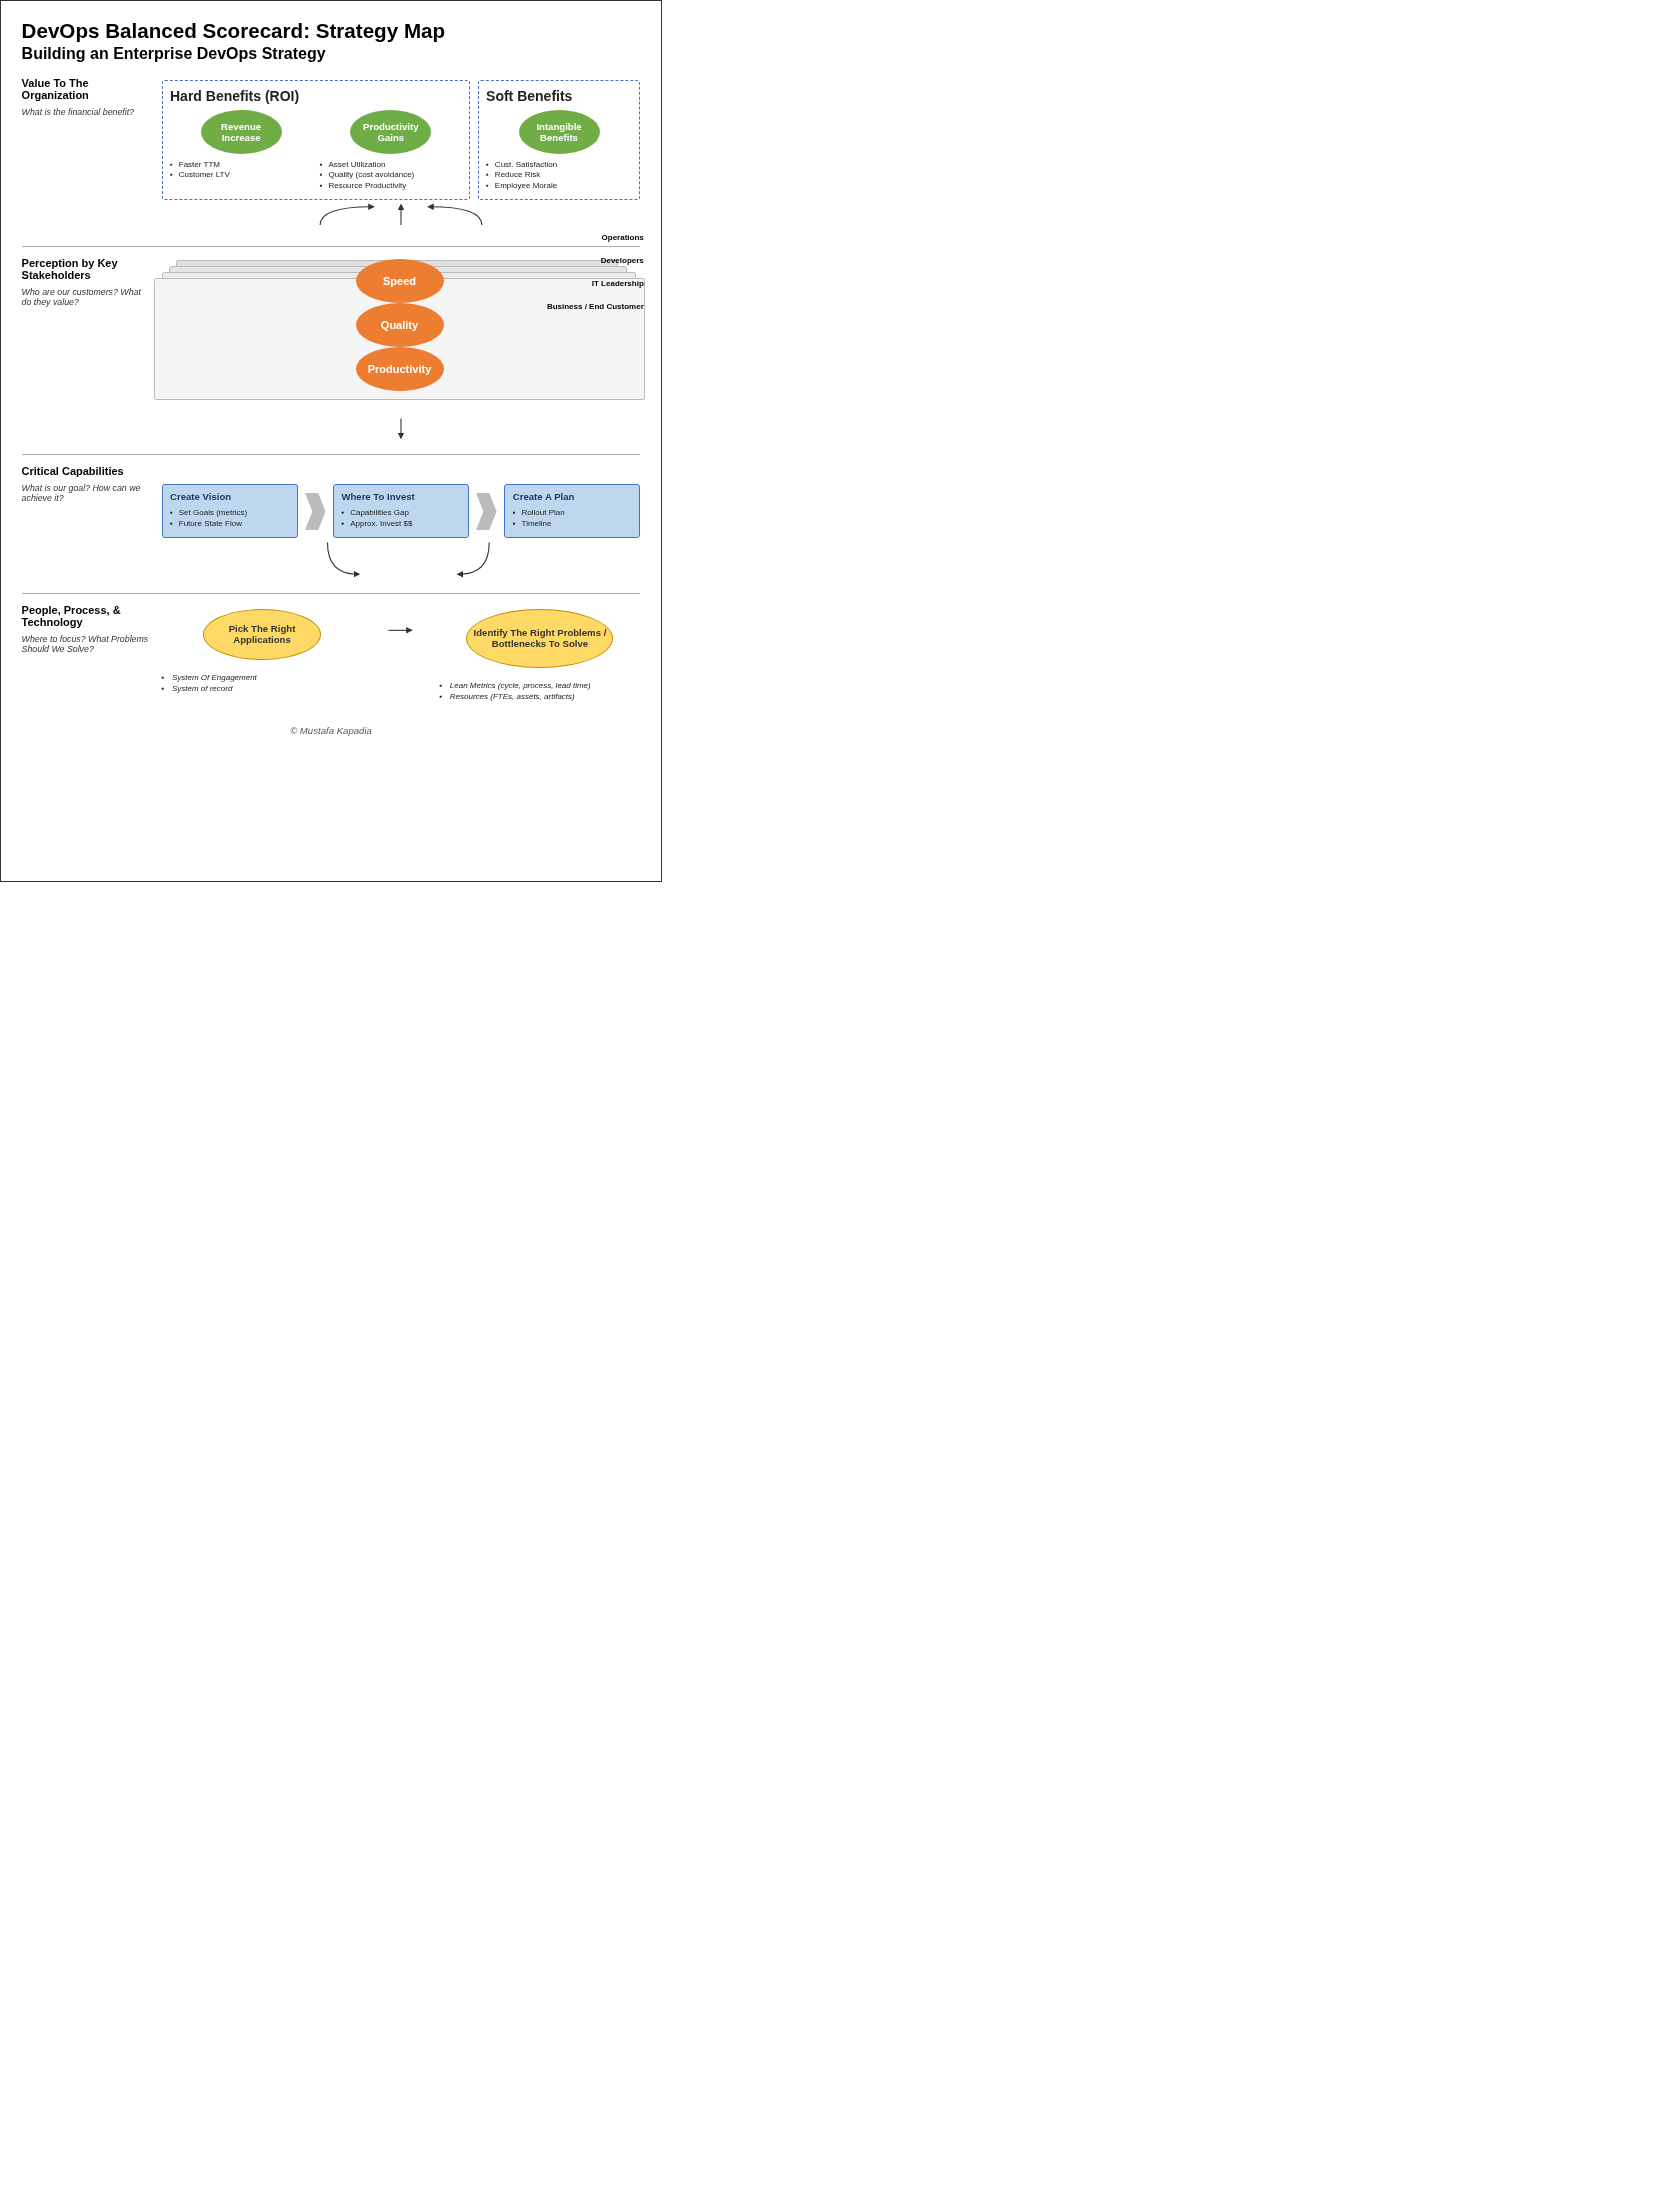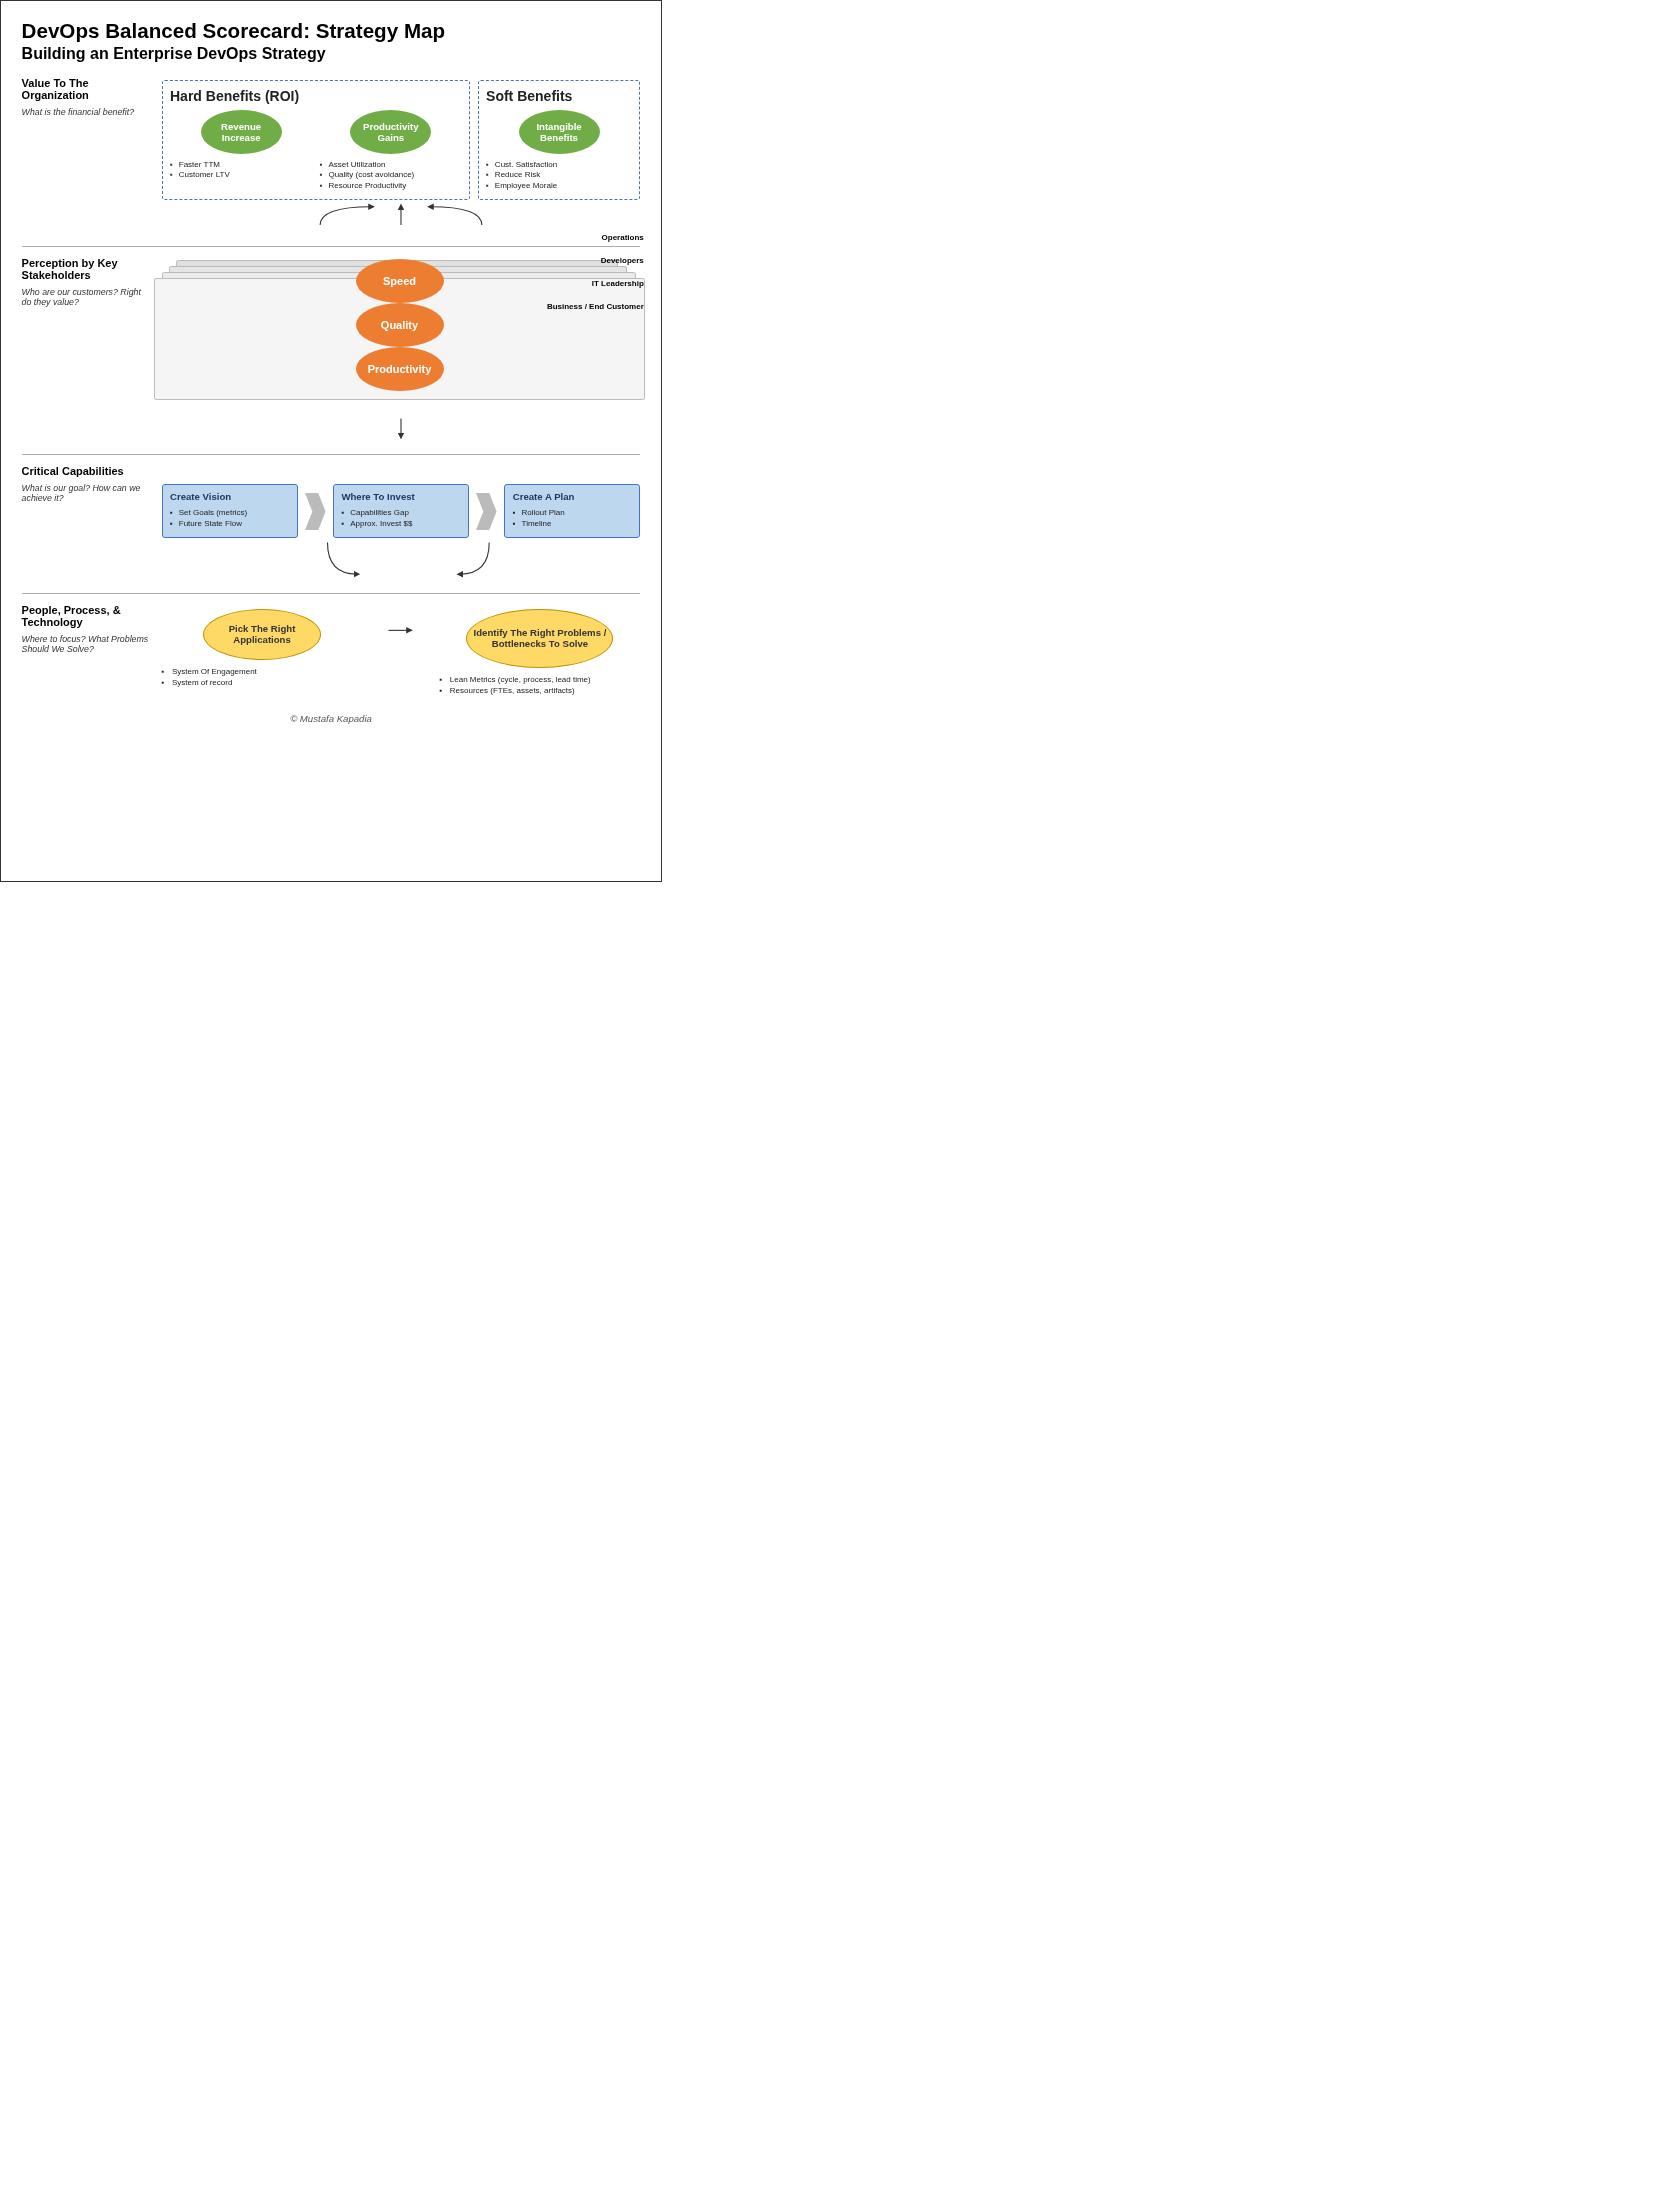--- a/index.html
+++ b/index.html
@@ -218,22 +218,23 @@
       display: flex;
       align-items: center;
       justify-content: center;
       text-align: center;
       margin-bottom: 5.9px;
       padding: 4.4px;
     }
     .ppt-list {
       list-style: none;
       padding: 0;
-      margin: 2px;
+      margin: 8px;
       width: 100%;
+      font-style: italic;
     }
     .ppt-list li {
       font-size: 8px;
       padding-left: 10.3px;
       position: relative;
       margin-bottom: 1.5px;
       color: #222;
     }
     .ppt-list li::before {
       content: '▪';
@@ -351,21 +352,21 @@
       </marker>
     </defs>
   </svg>
 </div>
 
 <hr class="divider">
 
 <div class="section">
   <div class="section-label">
     <h2>Perception by Key Stakeholders</h2>
-    <p>Who are our customers? Right do they value?</p>
+    <p>Who are our customers? What do they value?</p>
   </div>
   <div class="section-content">
     <div class="stakeholders-wrapper">
 
       <div style="position:relative; height:154px;">
 
         <div style="position:absolute; top:0; left:14.7px; right:22px; height:140px; background:#e0e0e0; border:1.1px solid #bbb; border-radius:2.2px;"></div>
         <div style="position:absolute; top:5.9px; left:7.4px; right:13.2px; height:134px; background:#e5e5e5; border:1.1px solid #bbb; border-radius:2.2px;"></div>
         <div style="position:absolute; top:11.8px; left:0; right:4.4px; height:128px; background:#ebebeb; border:1.1px solid #bbb; border-radius:2.2px;"></div>
 

